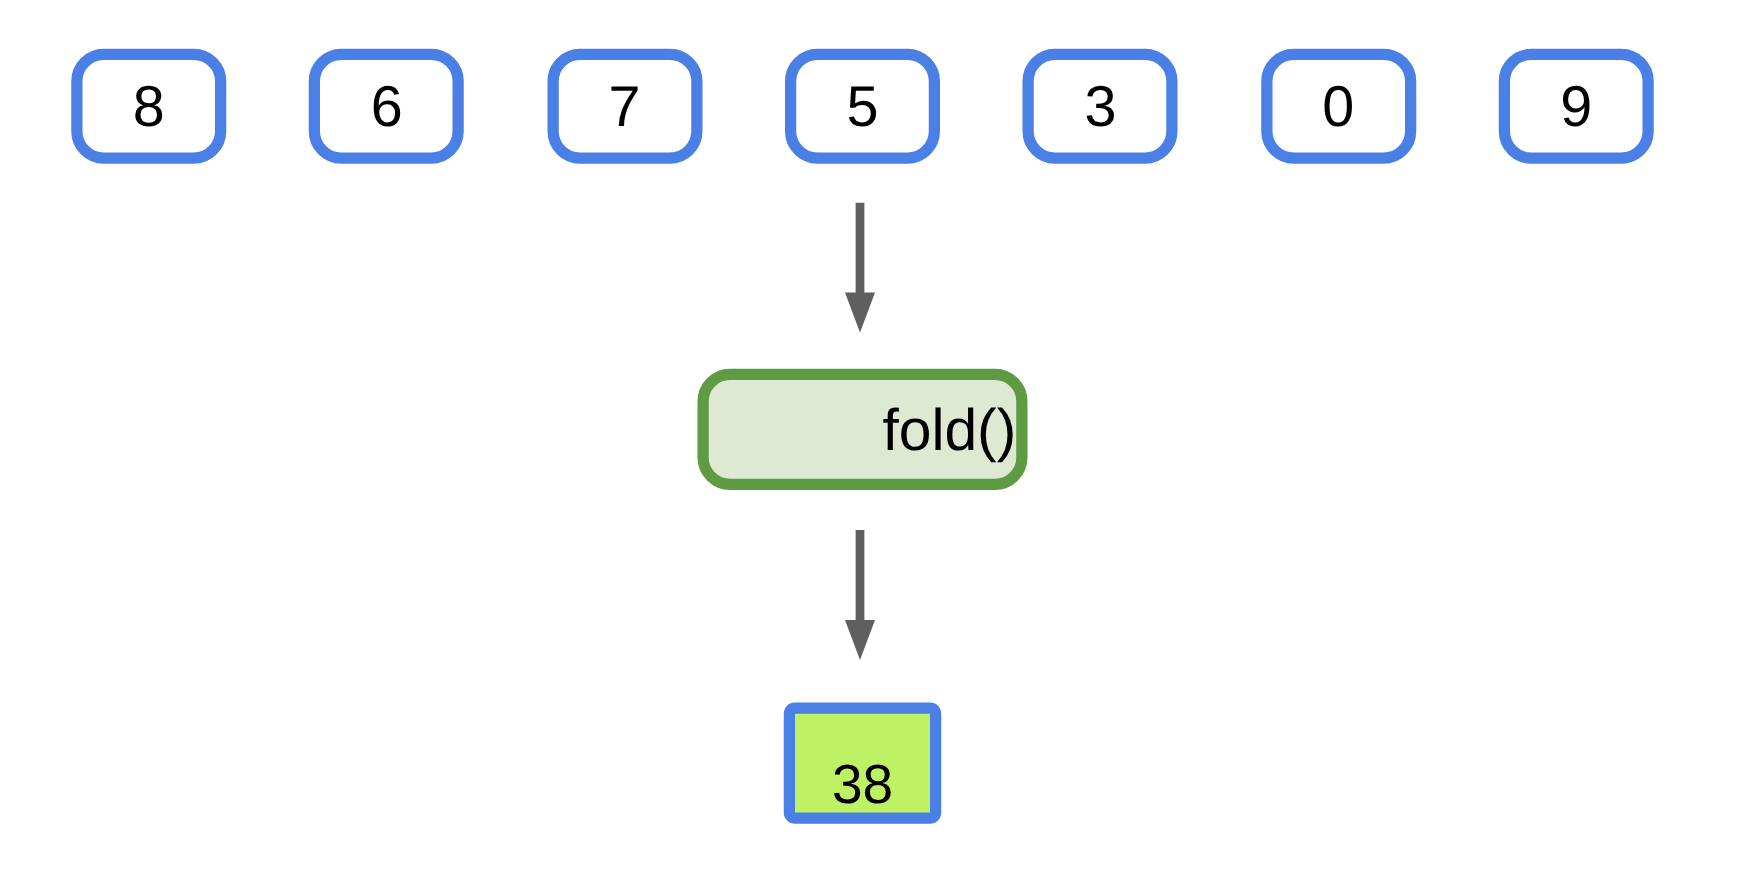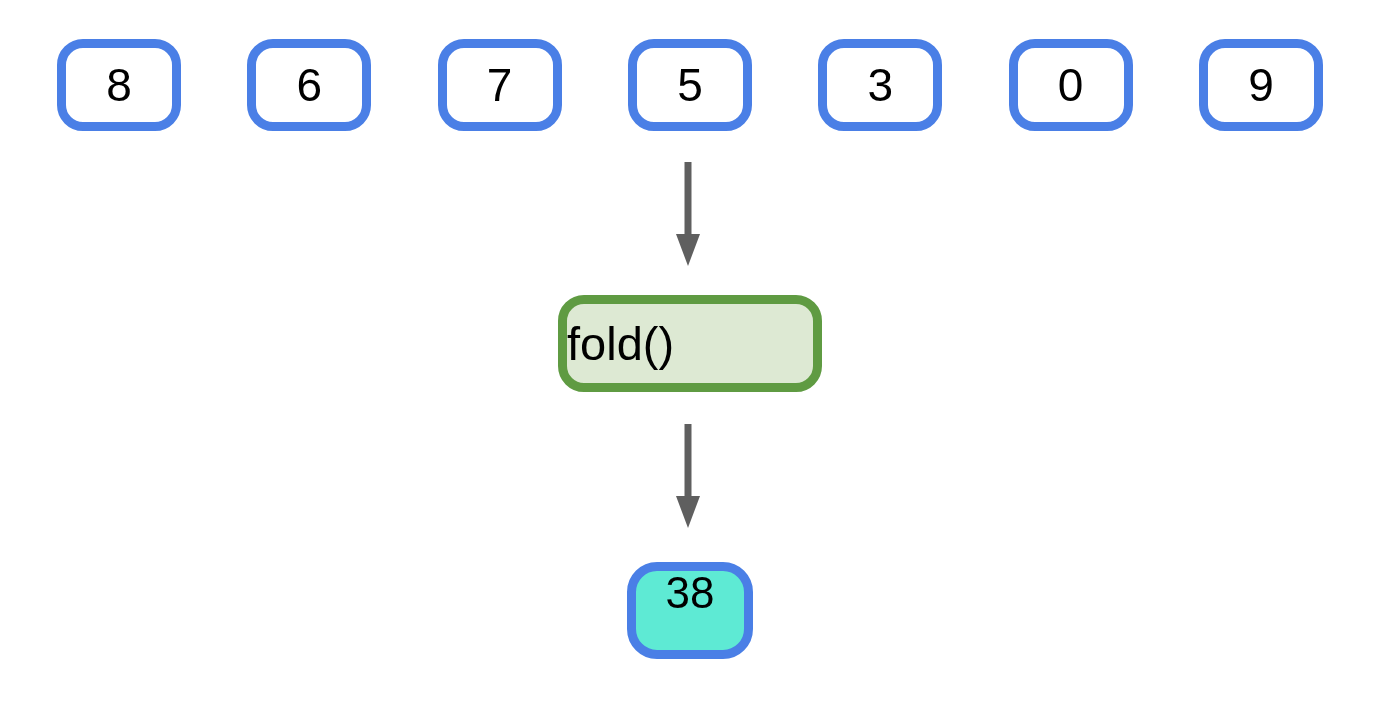--- a/index.html
+++ b/index.html
@@ -60,37 +60,37 @@
     left: 558px;
     top: 295px;
     box-sizing: border-box;
     width: 264px;
     height: 97px;
     background: var(--op-fill-green);
     border: 9px solid var(--op-border-green);
     border-radius: 26px;
     display: flex;
     align-items: center;
-    justify-content: flex-start;
+    justify-content: flex-end;
     font-size: 47px;
     color: var(--text-black);
     line-height: 1;
   }
   .result-box {
     position: absolute;
     left: 627px;
     top: 562px;
     box-sizing: border-box;
     width: 126px;
     height: 97px;
-    background: #5eead4;
+    background: #bef264;
     border: 9px solid var(--box-border-blue);
-    border-radius: 30px;
+    border-radius: 9px;
     display: flex;
-    align-items: flex-start;
+    align-items: flex-end;
     justify-content: center;
     font-size: 44px;
     color: var(--text-black);
     line-height: 1;
   }
 </style>
 </head>
 <body>
 
 <div class="canvas">

